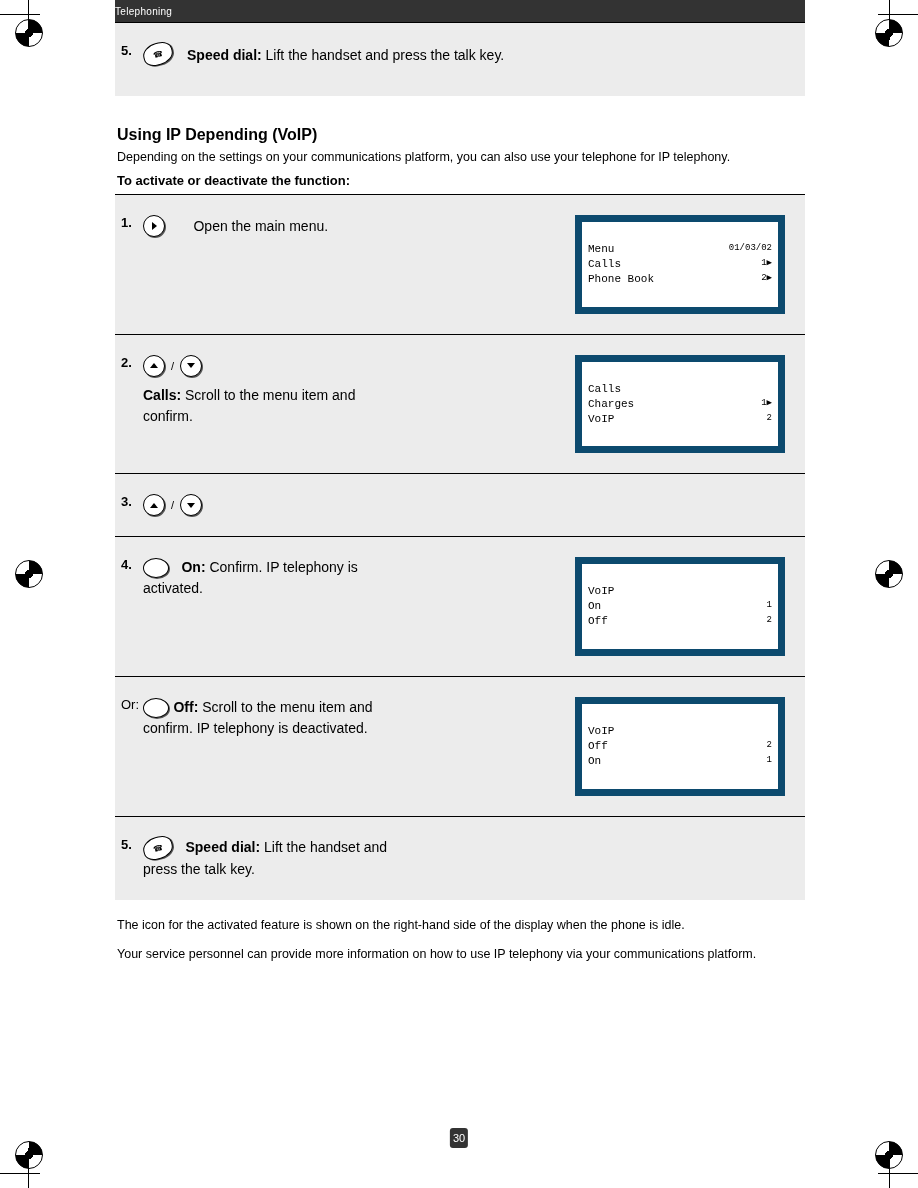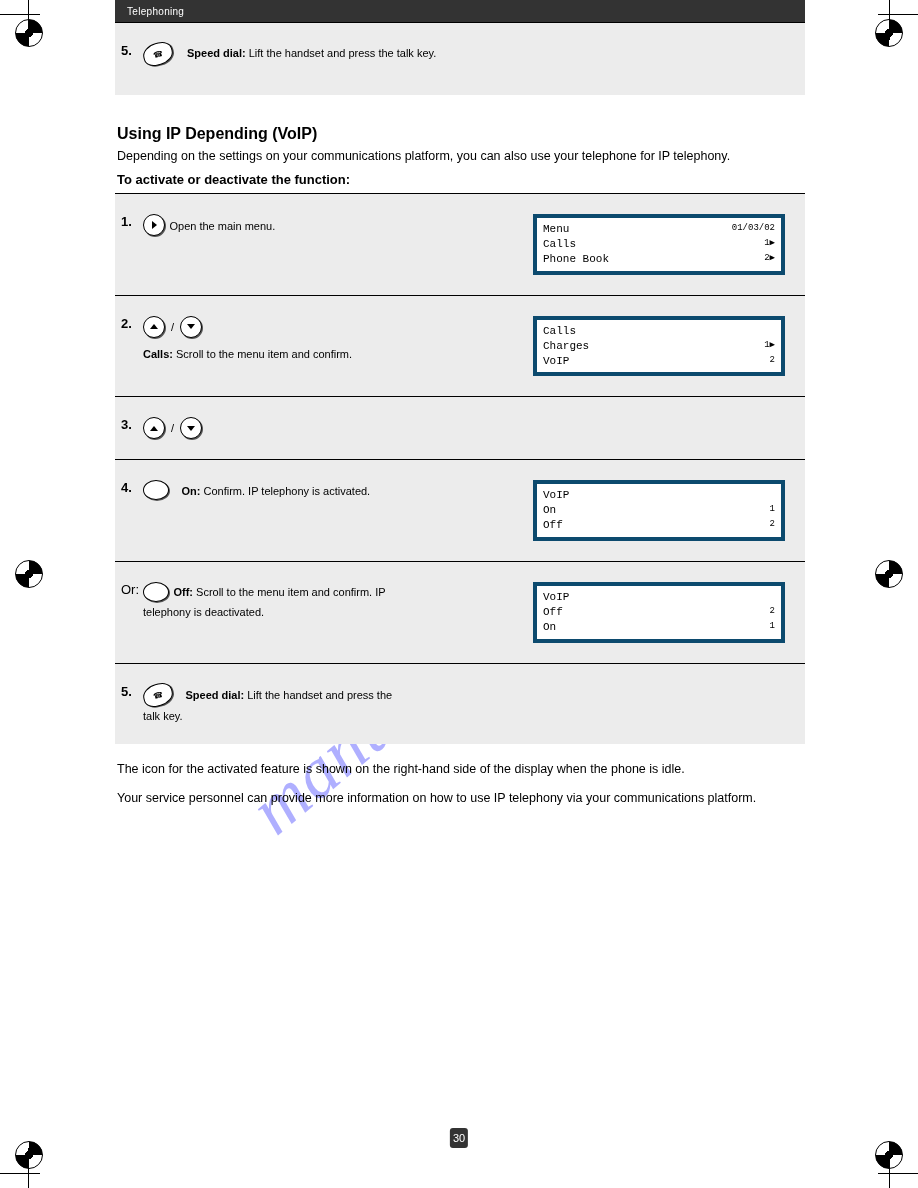--- a/index.html
+++ b/index.html
@@ -64,21 +64,21 @@
     width: 690px;
   }
 
   .header-bar {
     height: 22px;
     background: #333;
     color: #fff;
     font-size: 10px;
     display: flex;
     align-items: center;
-    padding-left: 12px;
+    padding-left: 0;
     letter-spacing: 0.3px;
   }
 
   .gray-block {
     background: #ececec;
   }
 
   .top-block {
     border-top: 1px solid #000;
     padding: 20px 20px 30px 20px;
@@ -122,32 +122,32 @@
   }
   .btn-icon.oval {
     width: 26px; height: 20px; border-radius: 50% / 50%;
   }
   .btn-icon.bean {
     width: 30px; height: 22px; border-radius: 50% 40% 50% 40%;
     transform: rotate(-15deg);
   }
 
   .step-text {
-    font-size: 11px;
+    font-size: 14px;
     line-height: 1.5;
     margin-top: 2px;
   }
   .step-text .lead { font-weight: bold; }
 
   .display-box {
-    border: 4px solid #0c4a6e;
+    border: 7px solid #0c4a6e;
     background: #fff;
-    width: 252px;
+    width: 210px;
     min-height: 48px;
-    padding: 4px 6px;
+    padding: 20px 6px;
     font-family: "Courier New", monospace;
     font-size: 11px;
     line-height: 1.35;
     margin-left: auto;
   }
   .display-box .line { display: flex; justify-content: space-between; white-space: pre; }
   .display-box .r { font-size: 9px; }
 
   .section-title {
     font-size: 16px;
@@ -238,21 +238,21 @@
   <div class="subhead">To activate or deactivate the function:</div>
 
   <div class="gray-block" style="border-top:1px solid #000;">
 
     <div class="step-row">
       <span class="step-num">1.</span>
       <div class="step-col-left">
         <span class="icon-row">
             <span class="btn-icon tri-r"></span>
           </span>
-        <span class="step-text" style="margin-left:0;text-align:center;">Open the main menu.</span>
+        <span class="step-text" style="margin-left:24px;text-align:center;">Open the main menu.</span>
       </div>
       <div class="step-col-right">
         <div class="display-box">
           <div class="line"><span>Menu</span><span class="r">01/03/02</span></div>
           <div class="line"><span>Calls</span><span class="r">1▶</span></div>
           <div class="line"><span>Phone Book</span><span class="r">2▶</span></div>
         </div>
       </div>
     </div>
 

